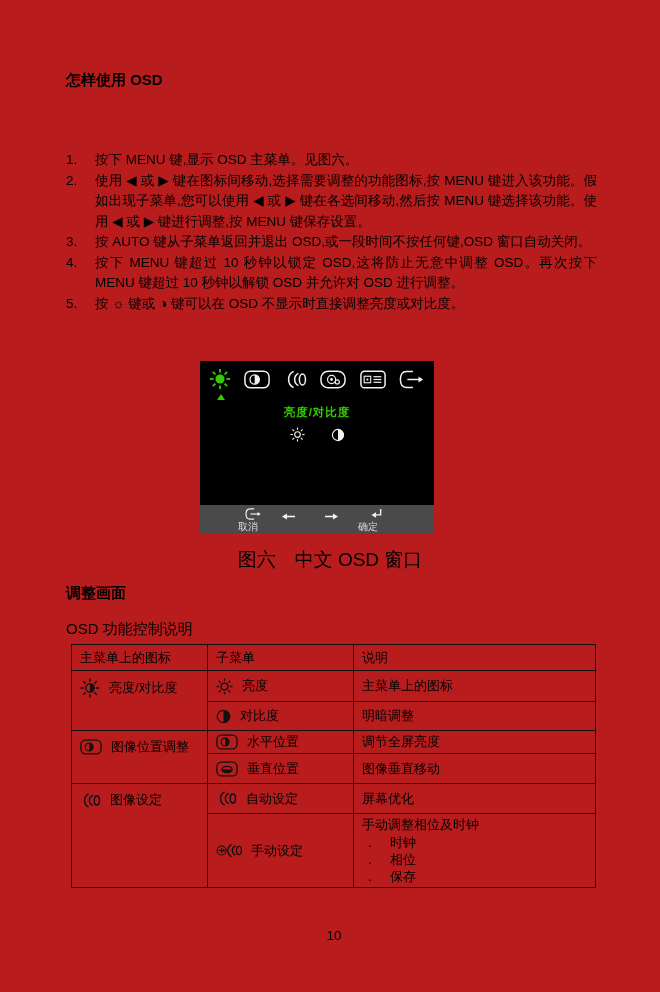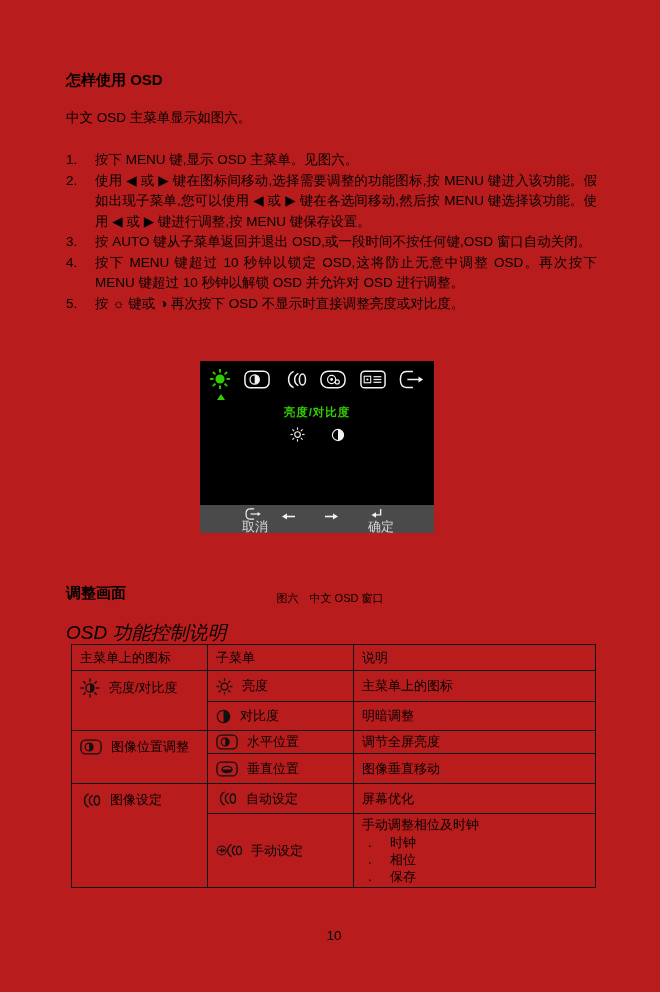--- a/index.html
+++ b/index.html
@@ -18,67 +18,66 @@
 
   
   .osd{left:200px;top:361px;width:234px;height:172px;background:#000;}
   .osd-iconrow{position:absolute;left:0;right:0;top:7px;display:flex;justify-content:space-between;align-items:center;padding:0 9px;}
   .osd-tri{position:absolute;left:17px;top:33px;width:0;height:0;
     border-left:4px solid transparent;border-right:4px solid transparent;border-bottom:6px solid #33cc00;}
   .osd-title{position:absolute;left:0;right:0;top:44px;text-align:center;color:#33cc00;
     font-size:11.5px;font-weight:bold;letter-spacing:1px;}
   .osd-subrow{position:absolute;left:0;right:0;top:66px;display:flex;justify-content:center;gap:26px;align-items:center;}
   .osd-bar{position:absolute;left:0;right:0;bottom:0;height:28px;background:#4a4a4a;}
-  .bar-item{position:absolute;text-align:right;color:#d9d9d9;font-size:13px;line-height:9px;}
+  .bar-item{position:absolute;text-align:left;color:#d9d9d9;font-size:10px;line-height:9px;}
   .bar-item .ic{display:block;height:14px;}
-  .caption{left:0;top:547px;width:660px;text-align:center;font-size:11px;margin-top:44px;}
+  .caption{left:0;top:547px;width:660px;text-align:center;font-size:19px;}
   .h2{left:66px;top:584px;font-size:15px;font-weight:bold;text-align:right;}
-  .tintro{left:66px;top:620px;font-size:19px;font-style:italic;}
+  .tintro{left:66px;top:620px;font-size:15px;}
 
   
   .ctl{left:71px;top:644px;width:524px;border-collapse:collapse;table-layout:fixed;font-size:13px;}
   .ctl td{border:1.5px solid #111;padding:2px 6px 2px 8px;vertical-align:middle;}
   .ctl td.main{vertical-align:top;padding-top:7px;}
   .icwrap{display:inline-block;vertical-align:middle;margin-right:9px;line-height:0;}
   .lbl{display:inline-block;vertical-align:middle;}
   .desc-top{vertical-align:top;padding-top:5px;}
   .bullet{display:flex;line-height:17px;}
   .bullet .dot{width:22px;flex:0 0 22px;padding-left:6px;}
   .pagenum{left:8px;top:928px;width:652px;text-align:center;font-size:13.5px;}
   svg{display:block;}
 </style>
 </head>
 <body>
 
 <div class="page">
 
   <div class="abs h1">怎样使用 OSD</div>
 
-  <div class="abs intro">中文 OSD 主菜单显示如图六。</div>
 
   <div class="abs steps">
     <div class="step">
       <span class="num">1.</span>
       <span class="txt">按下 MENU 键,显示 OSD 主菜单。见图六。</span>
     </div>
     <div class="step">
       <span class="num">2.</span>
       <span class="txt">使用 ◀ 或 ▶ 键在图标间移动,选择需要调整的功能图标,按 MENU 键进入该功能。假如出现子菜单,您可以使用 ◀ 或 ▶ 键在各选间移动,然后按 MENU 键选择该功能。使用 ◀ 或 ▶ 键进行调整,按 MENU 键保存设置。</span>
     </div>
     <div class="step">
       <span class="num">3.</span>
       <span class="txt">按 AUTO 键从子菜单返回并退出 OSD,或一段时间不按任何键,OSD 窗口自动关闭。</span>
     </div>
     <div class="step">
       <span class="num">4.</span>
       <span class="txt">按下 MENU 键超过 10 秒钟以锁定 OSD,这将防止无意中调整 OSD。再次按下 MENU 键超过 10 秒钟以解锁 OSD 并允许对 OSD 进行调整。</span>
     </div>
     <div class="step">
       <span class="num">5.</span>
-      <span class="txt">按 ☼ 键或 ◑ 再次按下 OSD 不显示时直接调整亮度或对比度。</span>
+      <span class="txt">按 ☼ 键或 ◑ 键可以在 OSD 不显示时直接调整亮度或对比度。</span>
     </div>
   </div>
 
   <div class="abs osd">
     <div class="osd-iconrow">
       <span>
         <svg width="22" height="22" viewBox="0 0 24 24">
           <g stroke="#33cc00" stroke-width="2">
             <line x1="12" y1="1" x2="12" y2="5"></line>
               <line x1="12" y1="19" x2="12" y2="23"></line>

